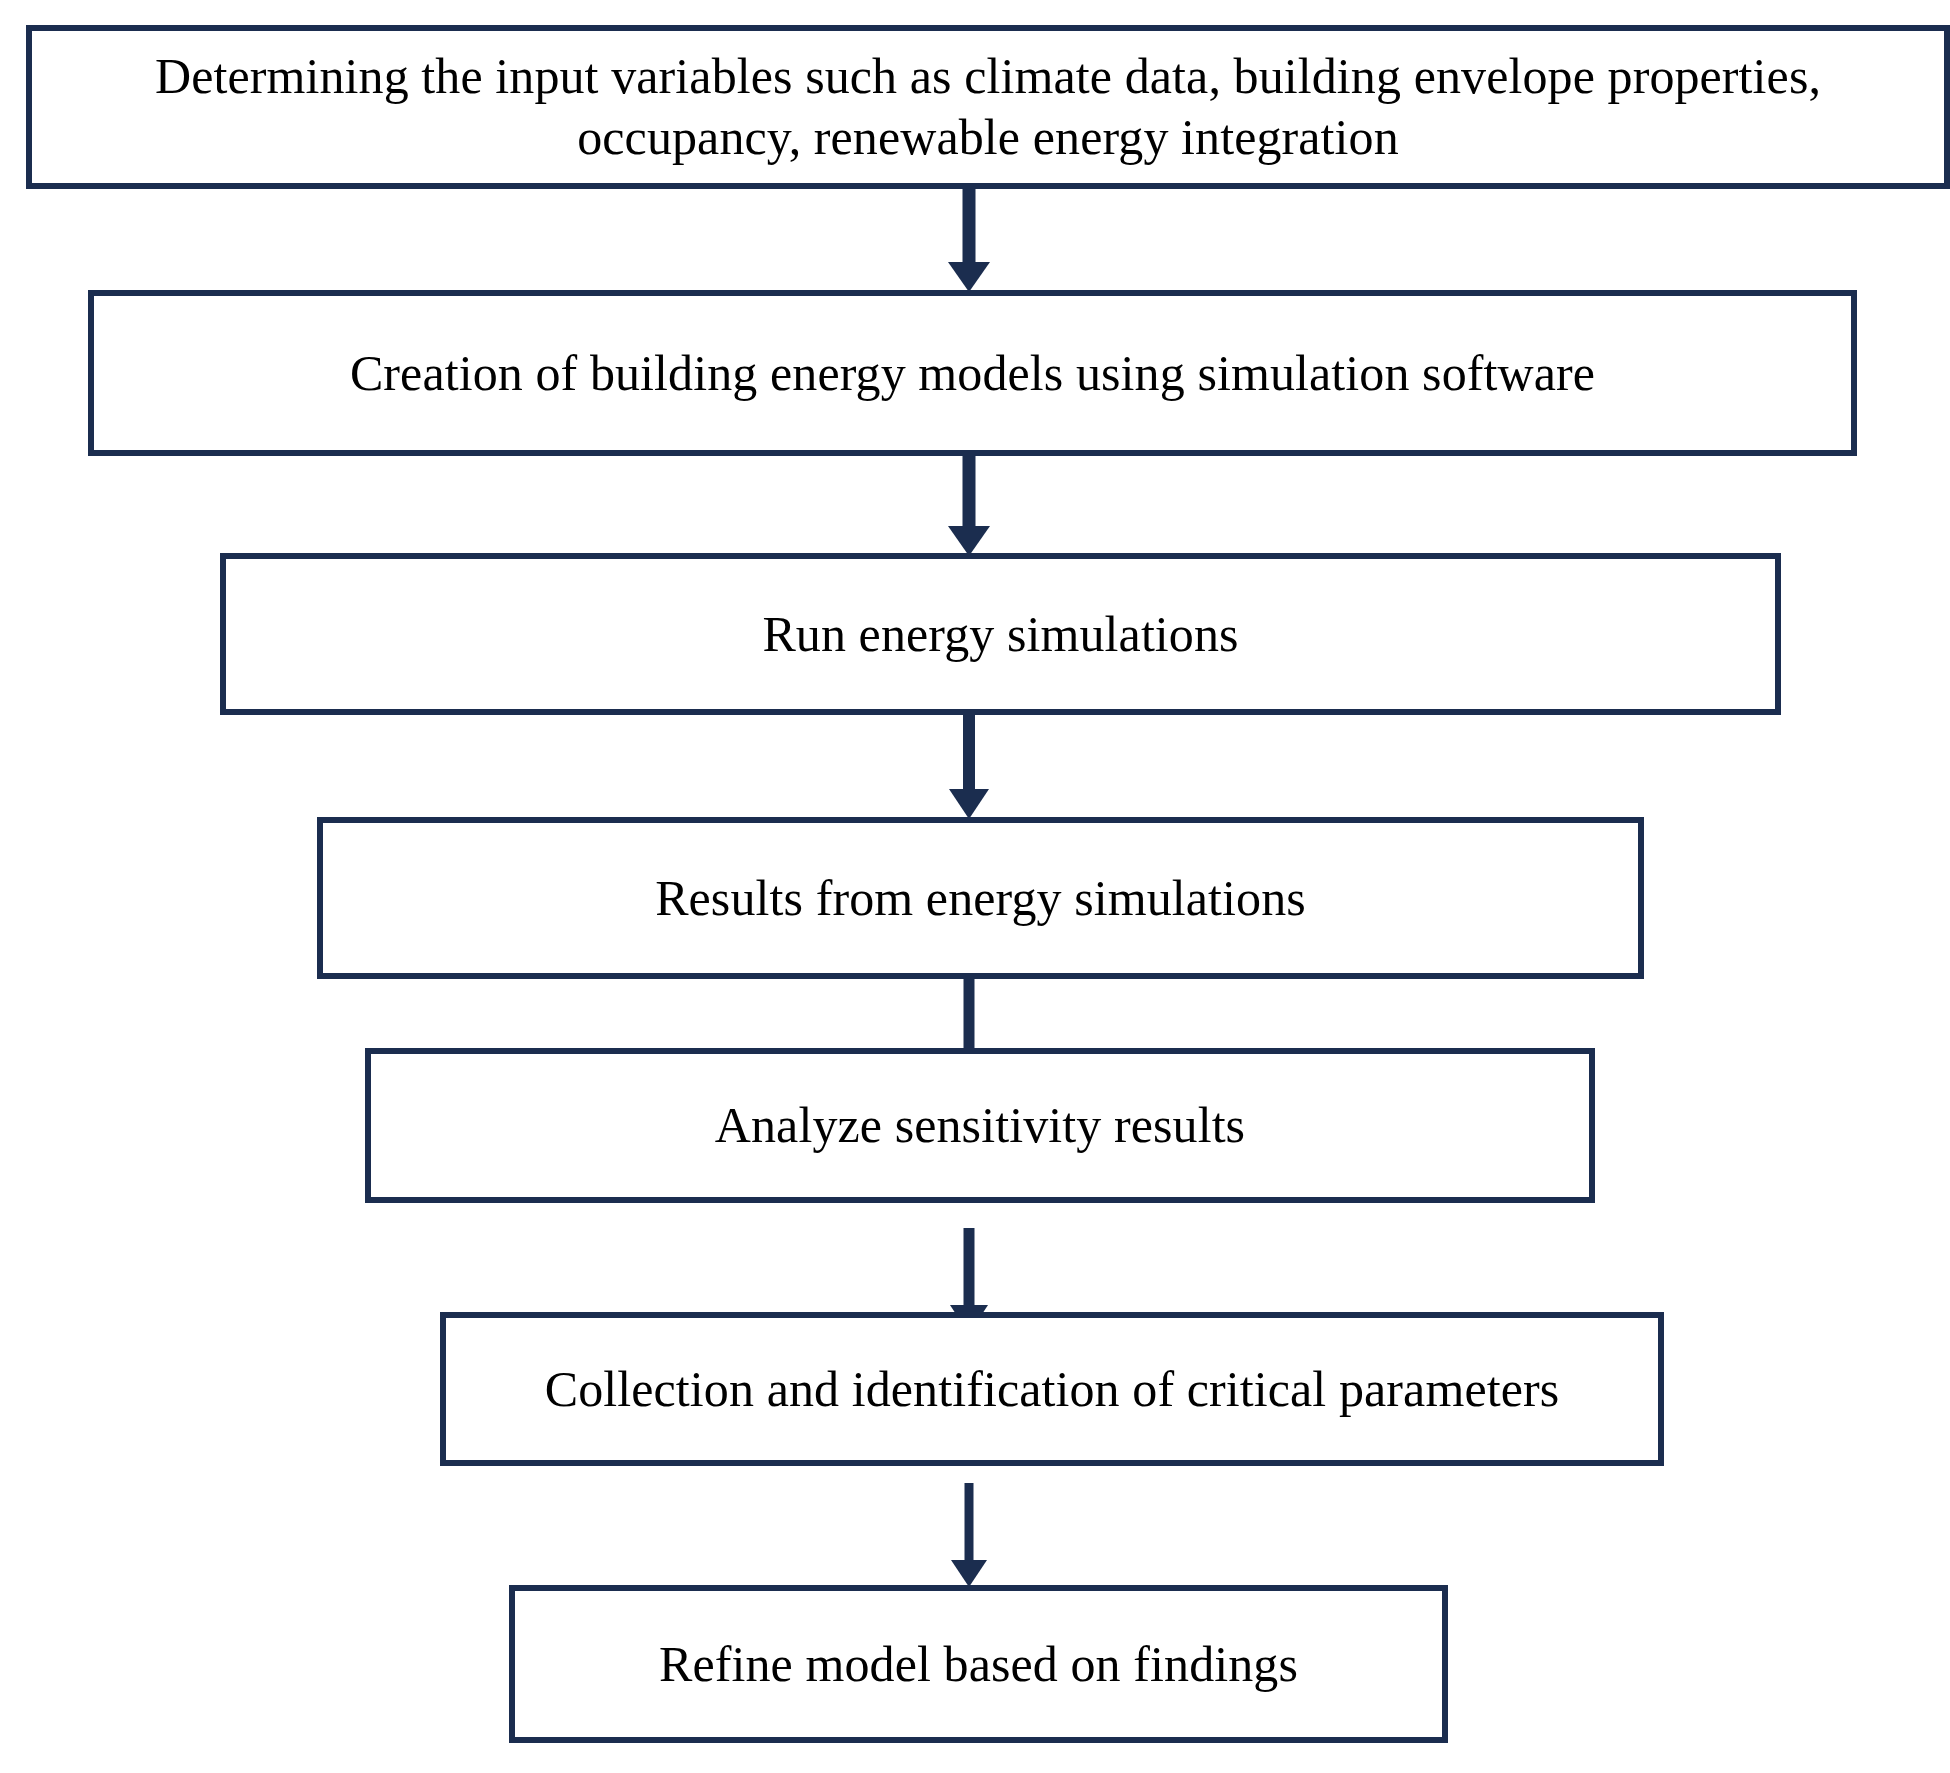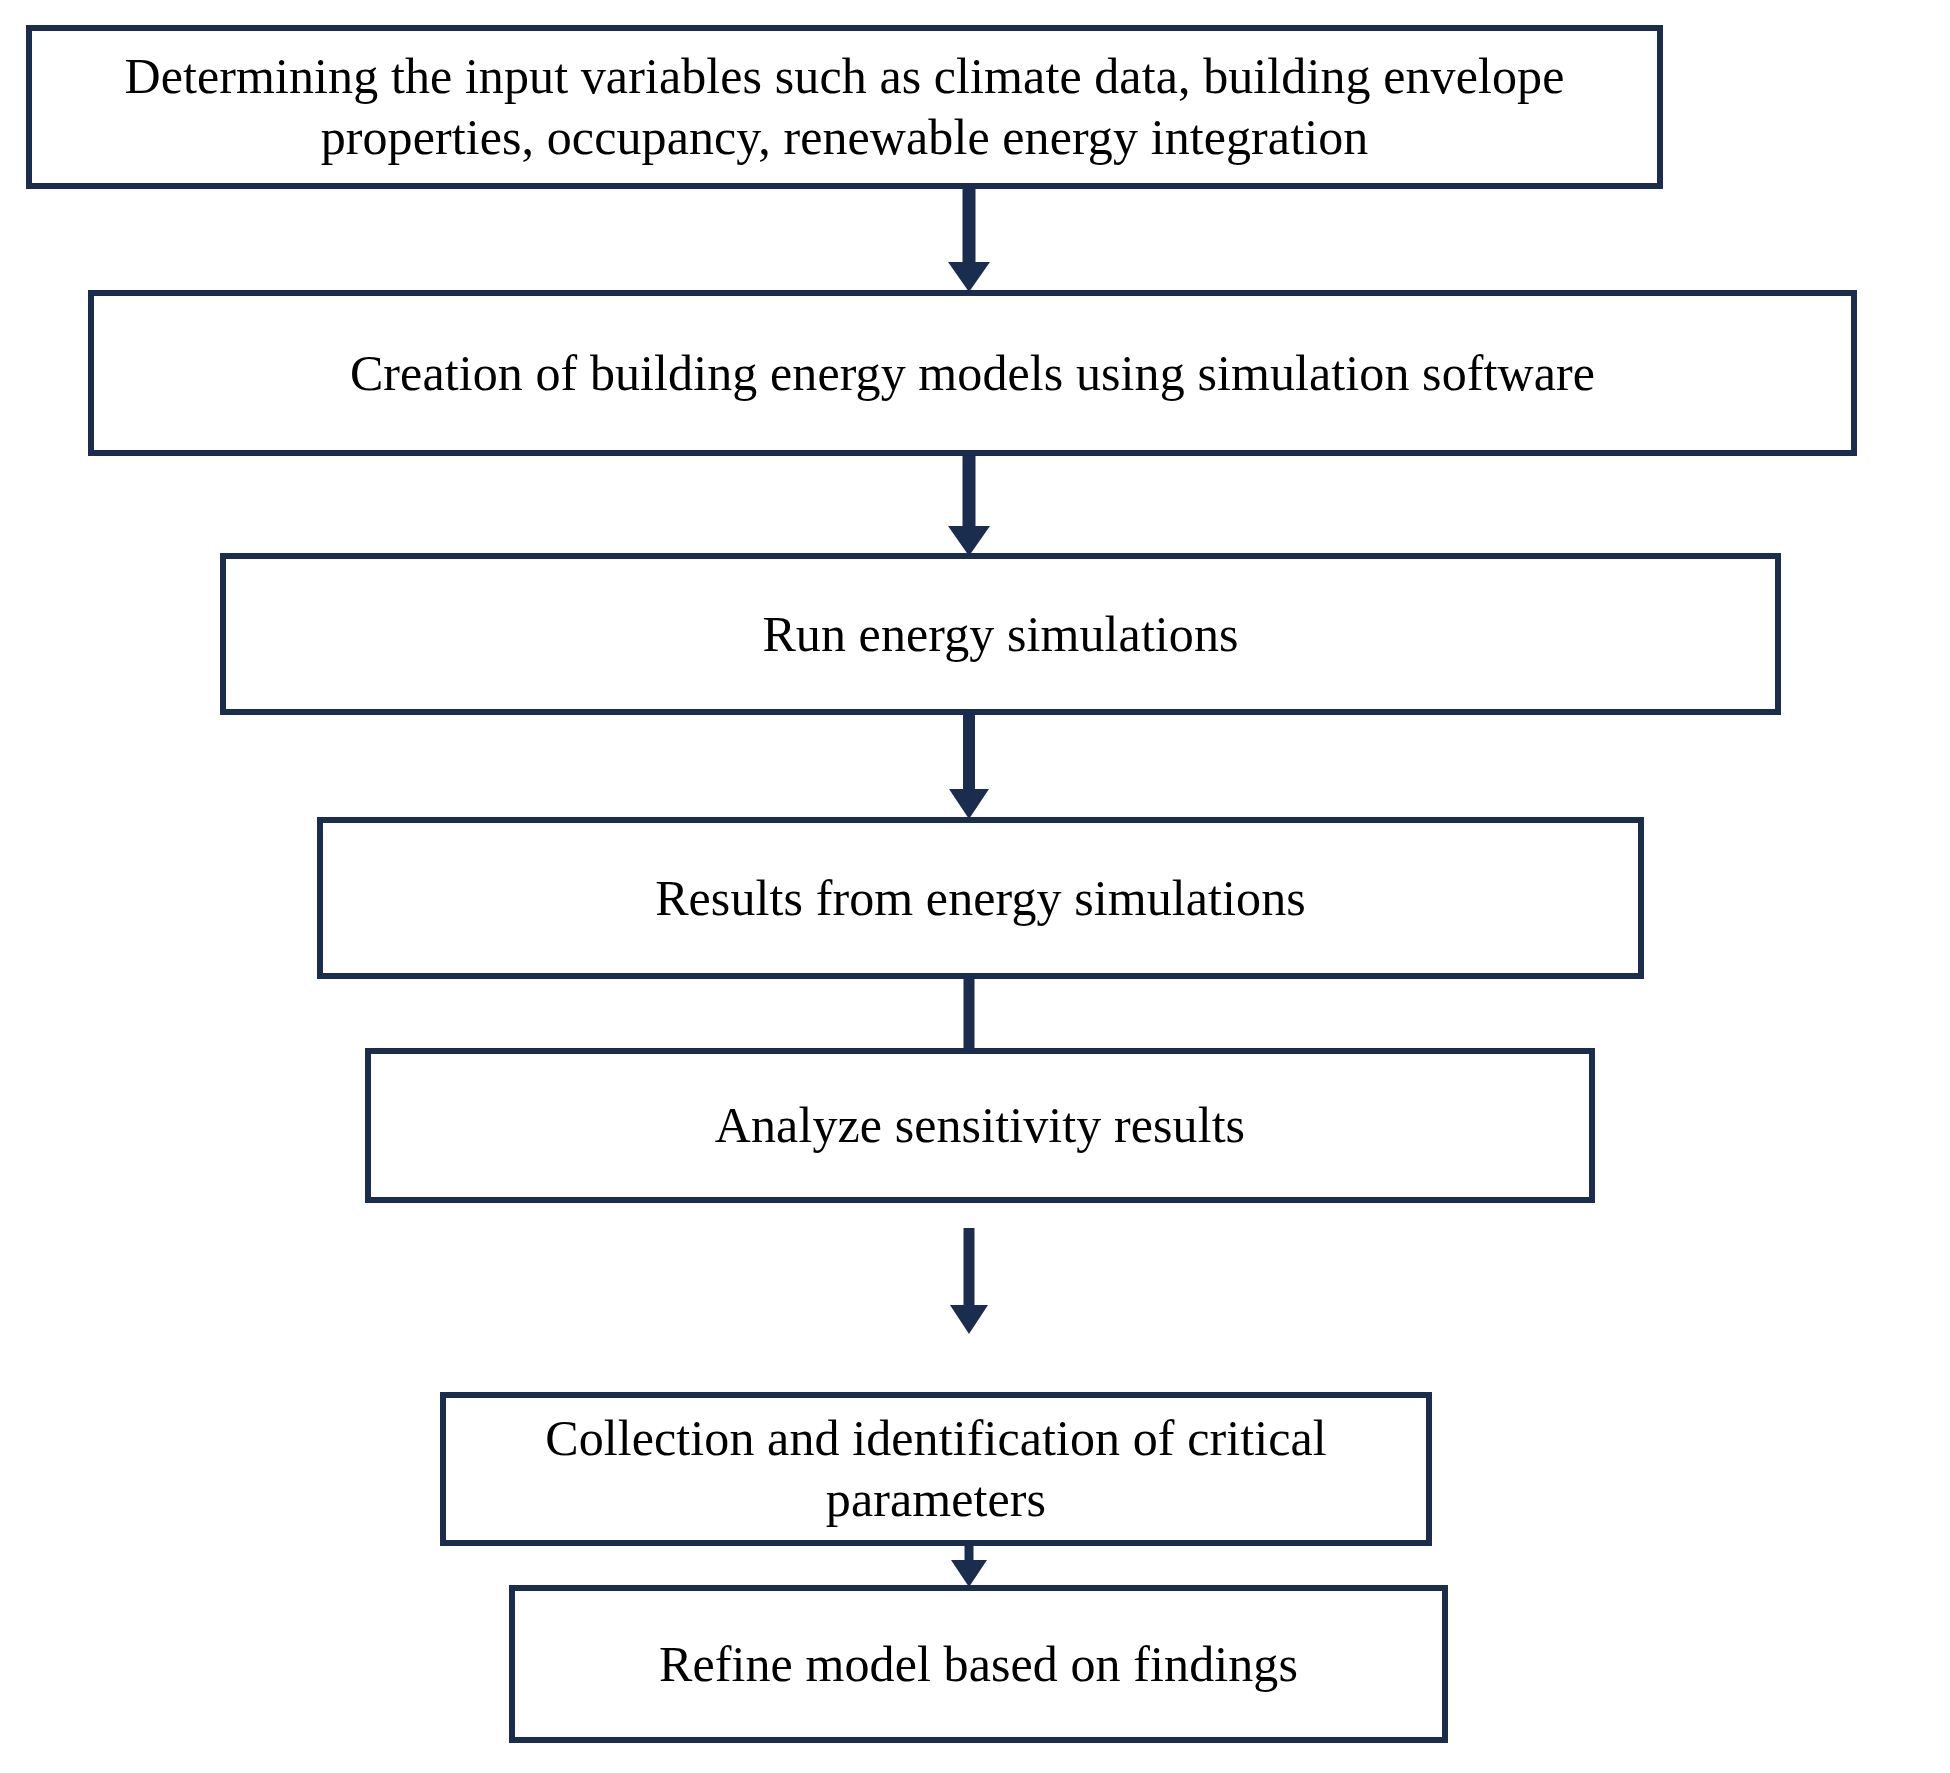--- a/index.html
+++ b/index.html
@@ -33,26 +33,26 @@
     display: block;
     color: #000000;
     font-size: 50px;
     line-height: 1.22;
     font-weight: 400;
     letter-spacing: 0.1px;
     padding: 0 14px;
     white-space: pre-line;
   }
   
-  .n1 { left: 26px;  top: 25px;   width: 1637px; height: 164px; justify-content: center; }
+  .n1 { left: 26px;  top: 25px;   width: 1924px; height: 164px; justify-content: center; }
   .n2 { left: 88px;  top: 290px;  width: 1769px; height: 166px; text-align: center; }
   .n3 { left: 220px; top: 553px;  width: 1561px; height: 162px; }
   .n4 { left: 317px; top: 817px;  width: 1327px; height: 162px; }
   .n5 { left: 365px; top: 1048px; width: 1230px; height: 155px; }
-  .n6 { left: 440px; top: 1392px; width: 992px; height: 154px; }
+  .n6 { left: 440px; top: 1312px; width: 1224px; height: 154px; }
   .n7 { left: 509px; top: 1585px; width: 939px;  height: 158px; }
 
   
   .connector {
     position: absolute;
     z-index: 1;
     overflow: visible;
   }
   .connector svg { display: block; }
 </style>

